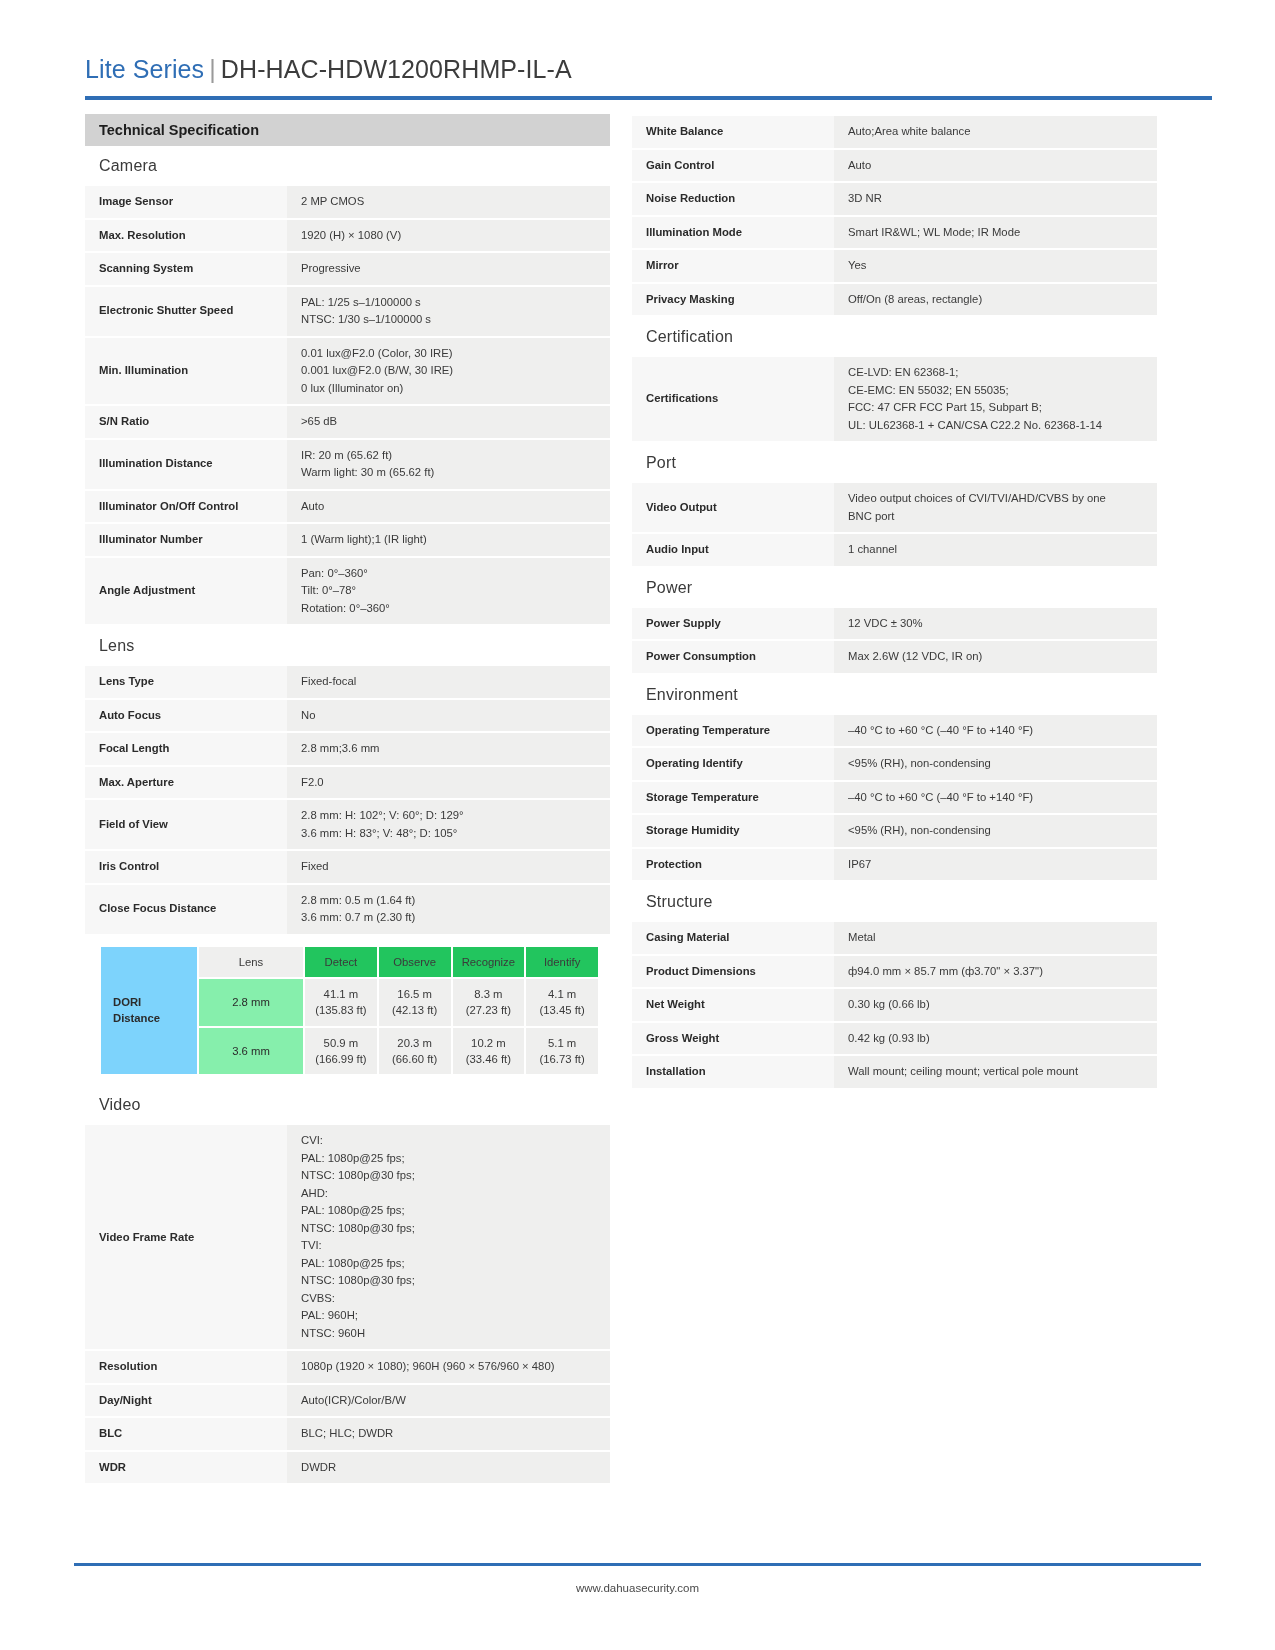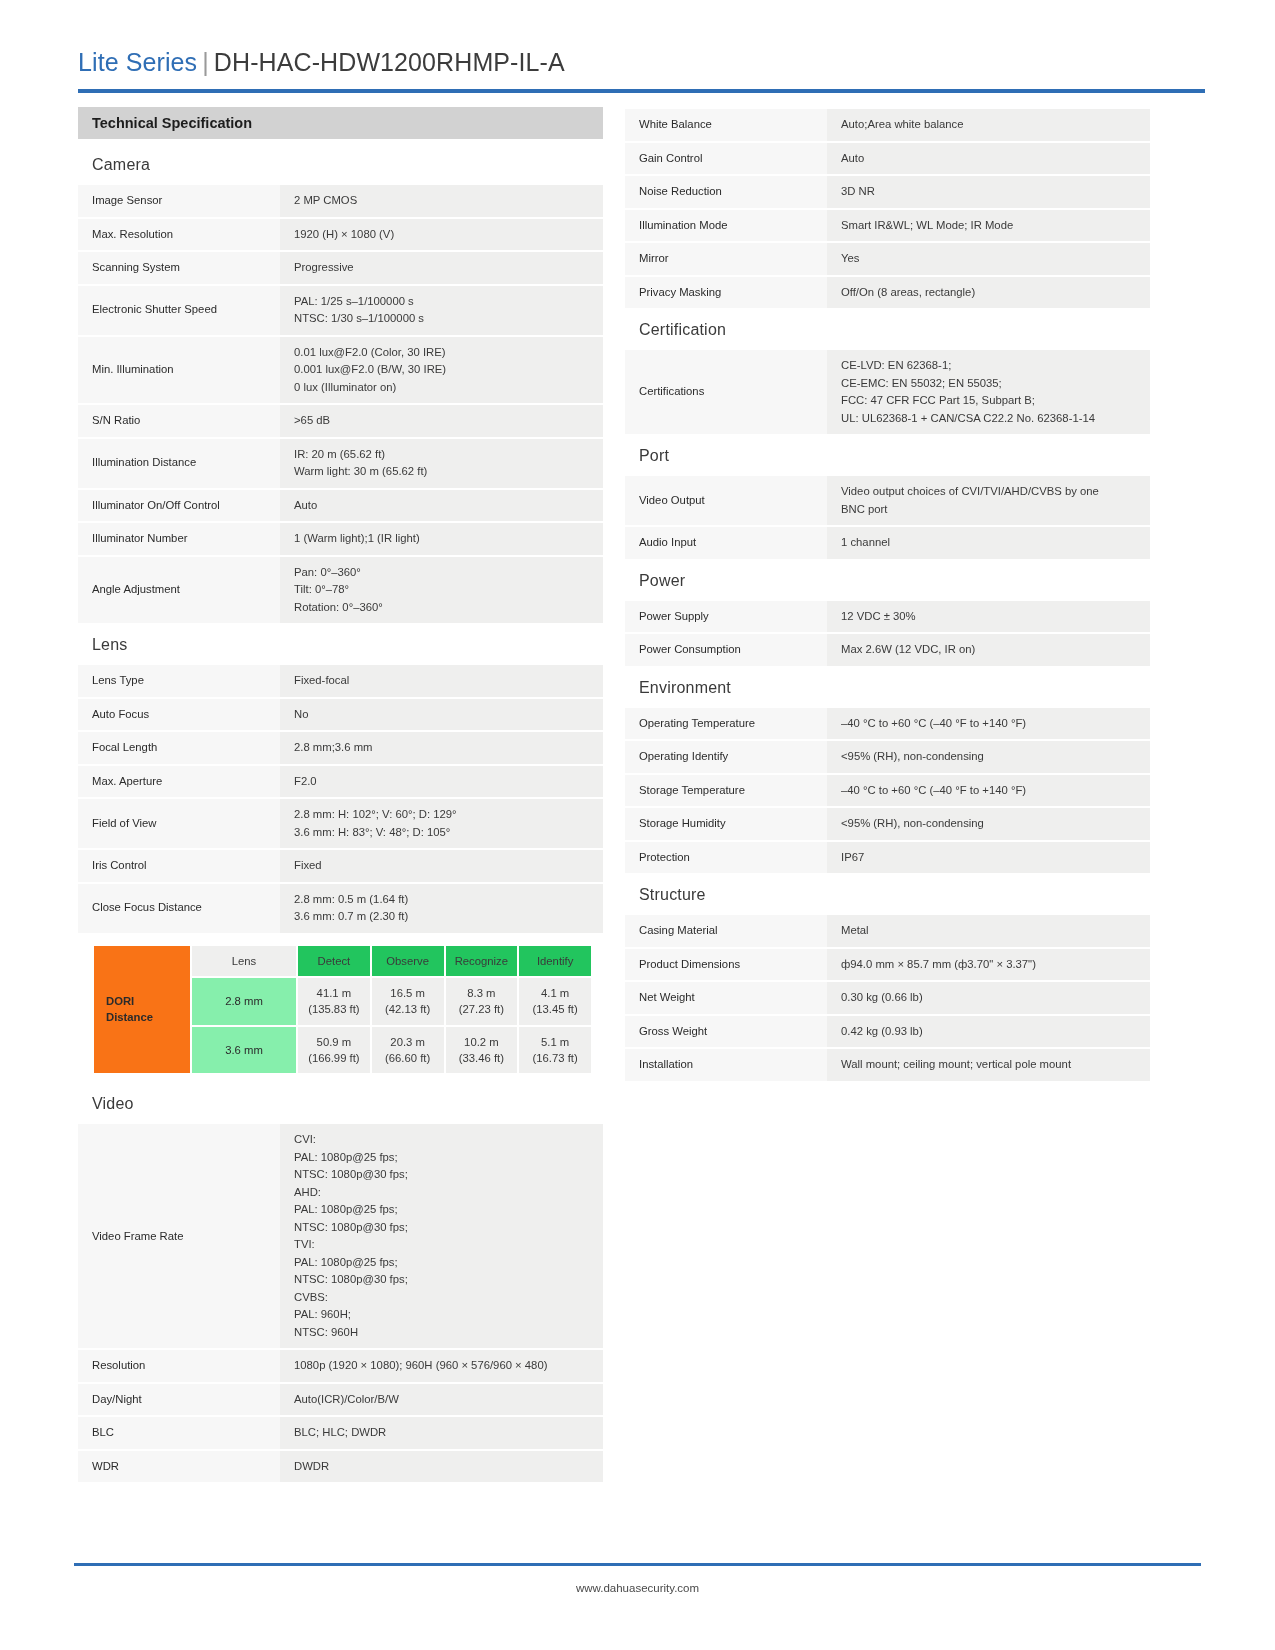--- a/index.html
+++ b/index.html
@@ -11,21 +11,21 @@
     font-family: "Liberation Sans", sans-serif;
     color: #262626;
     position: relative;
     overflow: hidden;
   }
 
   .page {
     position: relative;
     width: 1275px;
     height: 1650px;
-    padding: 4px;
+    padding: 11px;
   }
 
   
   .header {
     padding: 44px 74px 0 74px;
   }
   .title-line {
     font-size: 25px;
     font-weight: 400;
     letter-spacing: 0.1px;
@@ -63,21 +63,20 @@
   
   .spec-band {
     background: #d2d2d2;
     height: 32px;
     display: flex;
     align-items: center;
     padding-left: 14px;
     font-size: 14.5px;
     font-weight: bold;
     color: #1d1d1d;
-    margin-bottom: 6px;
   }
 
   
   .group-title {
     font-size: 16px;
     font-weight: 400;
     color: #3a3a3a;
     padding: 11px 0 9px 14px;
     letter-spacing: 0.2px;
   }
@@ -91,21 +90,21 @@
   }
   table.spec td {
     vertical-align: middle;
     font-size: 11.3px;
     line-height: 1.55;
     padding: 7px 10px 7px 14px;
   }
   td.k {
     width: 202px;
     background: #f7f7f7;
-    font-weight: normal;
+    font-weight: bold;
     color: #2b2b2b;
   }
   td.v {
     background: #efefee;
     color: #3a3a3a;
     padding-left: 12px;
   }
   .v-lines span { display: block; }
 
   
@@ -136,21 +135,21 @@
     background: #86efac;
     font-weight: normal;
     color: #2b2b2b;
     width: 104px;
   }
   table.dori td.dori-head {
     background: #22c55e;
     color: #3a3a3a;
     font-weight: normal;
   }
-  table.dori td.blank { background: #f97316; }
+  table.dori td.blank { background: #7dd3fc; }
   .cell-2 span { display: block; }
 
   
   .footer {
     position: absolute;
     left: 0;
     bottom: 12px;
     width: 1275px;
   }
   .footer-rule {

